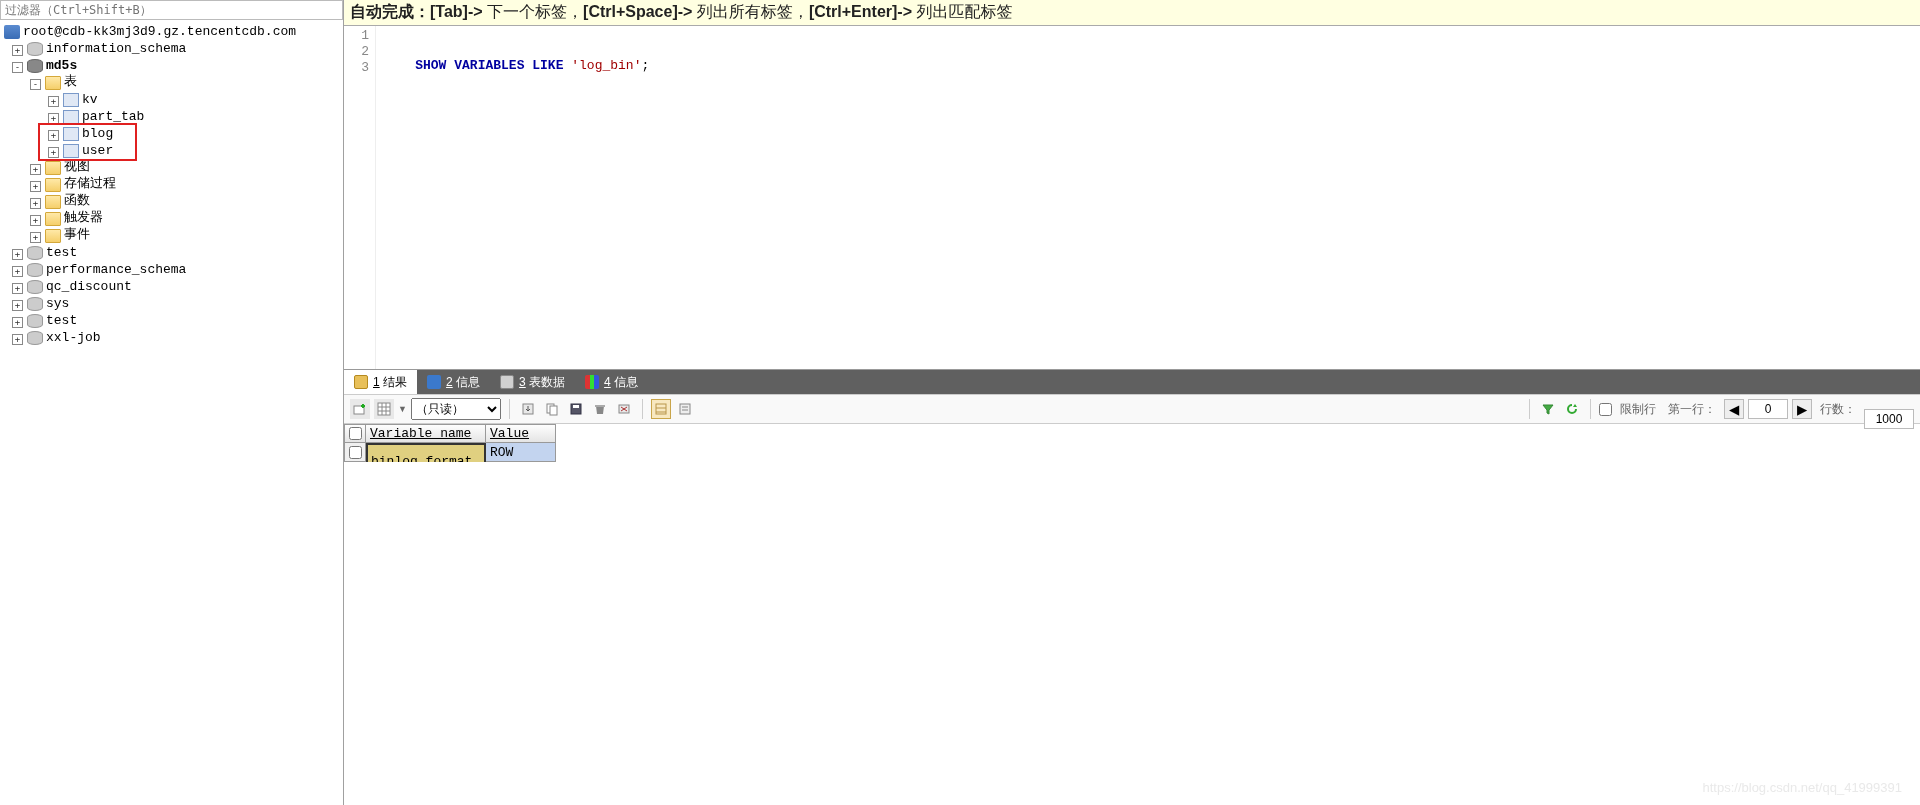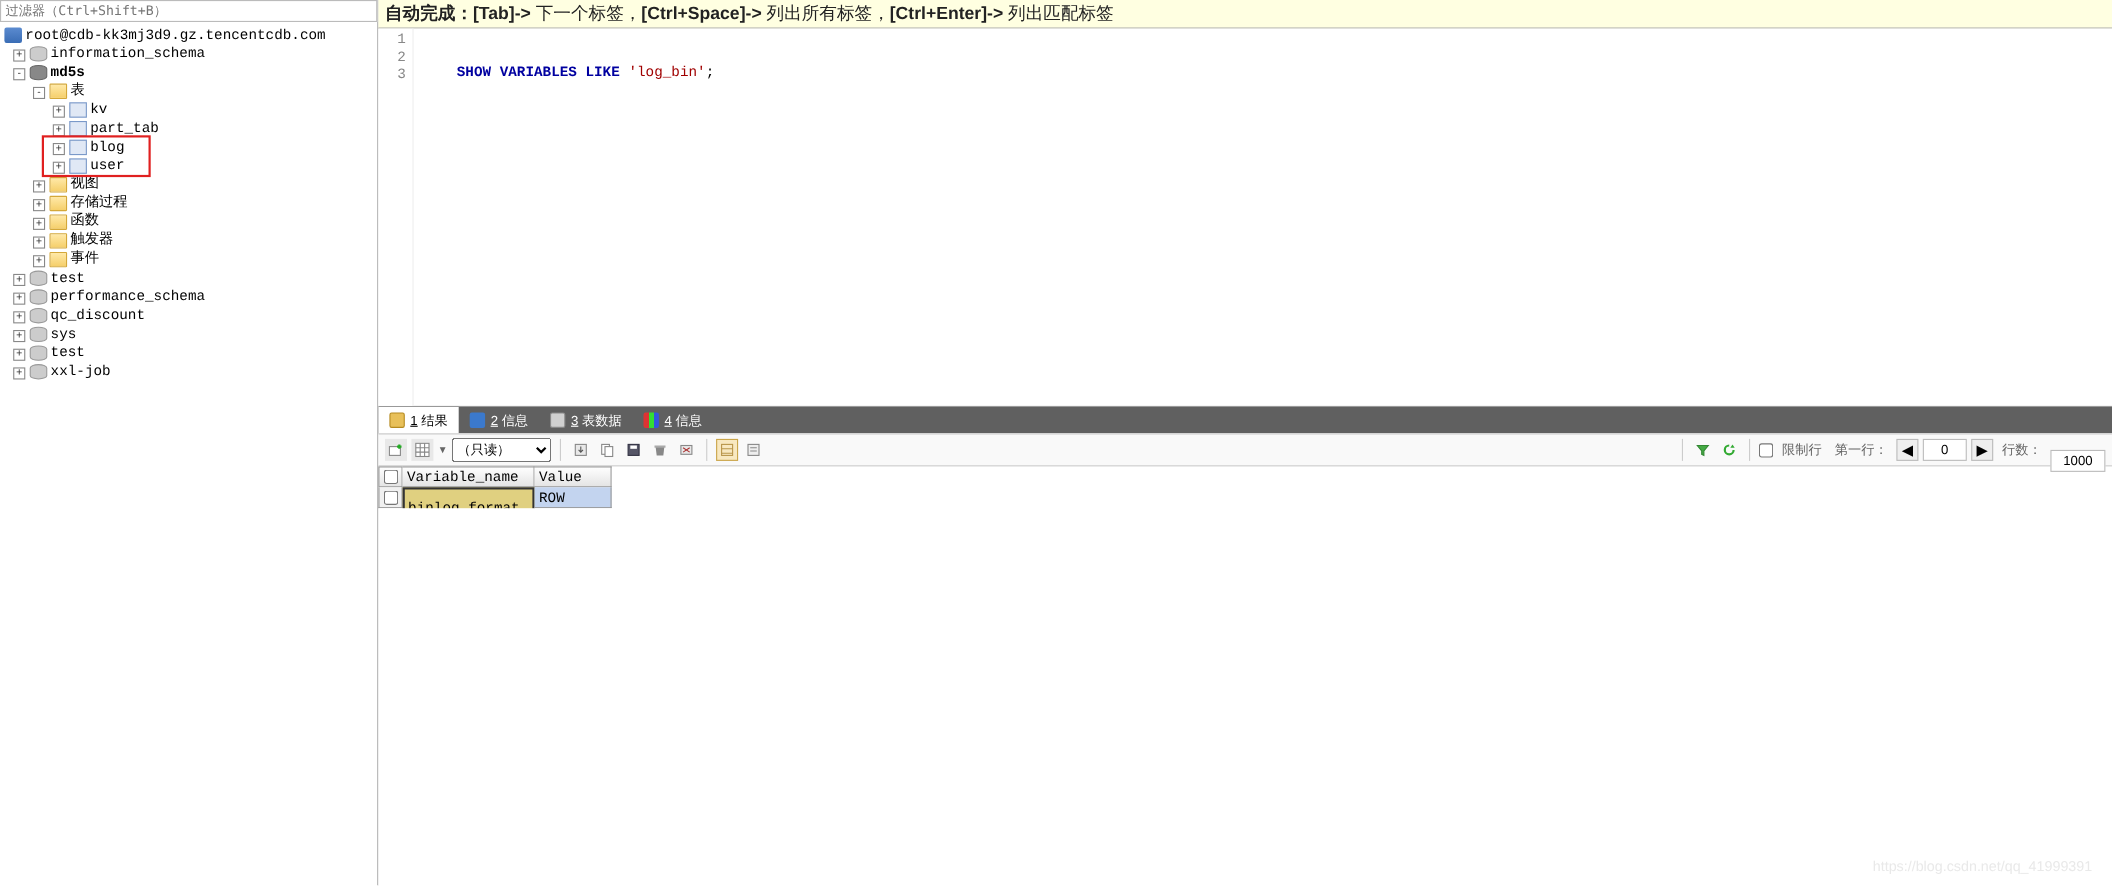--- a/index.html
+++ b/index.html
@@ -46,21 +46,21 @@
 .tool-btn svg { width: 14px; height: 14px; }
 .mode-select { height: 22px; width: 90px; font-size: 12px; }
 .sep { width: 1px; height: 20px; background: #ccc; margin: 0 4px; }
 .spacer { flex: 1; }
 .status-text { color: #666; font-size: 12px; margin: 0 4px; }
 .nav-btn { width: 20px; height: 20px; background: #eee; border: 1px solid #bbb; cursor: pointer; display: inline-flex; align-items: center; justify-content: center; }
 .page-input { width: 40px; height: 20px; text-align: center; border: 1px solid #bbb; font-size: 12px; }
 .result-grid { flex: 0 0 auto; }
 .grid-head, .grid-row { display: flex; height: 19px; }
 .cell { border: 1px solid #999; border-top: none; border-left: none; padding: 1px 4px; font-family: "Courier New", monospace; font-size: 13px; display: flex; align-items: center; }
-.grid-head .cell { background: linear-gradient(#fefefe,#e4e4e4); border-top: 1px solid #999; }
+.grid-head .cell { background: linear-gradient(#fefefe,#e4e4e4); border-top: 1px solid #999; text-decoration: underline; }
 .col-check { width: 22px; justify-content: center; background: #f0f0f0; border-left: 1px solid #999; }
 .col-check input { margin: 0; }
 .col-name { width: 120px; }
 .col-value { width: 70px; }
 .grid-row.sel .col-name { background: #e0d080; border: 2px solid #333; padding: 16px 3px; }
 .grid-row.sel .col-value { background: #c3d4ef; }
 .result-area { flex: 1; background: #fff; }
 .watermark { position: fixed; right: 18px; bottom: 10px; color: #e9e9e9; font-size: 13px; pointer-events: none; }
 </style>
 </head>

